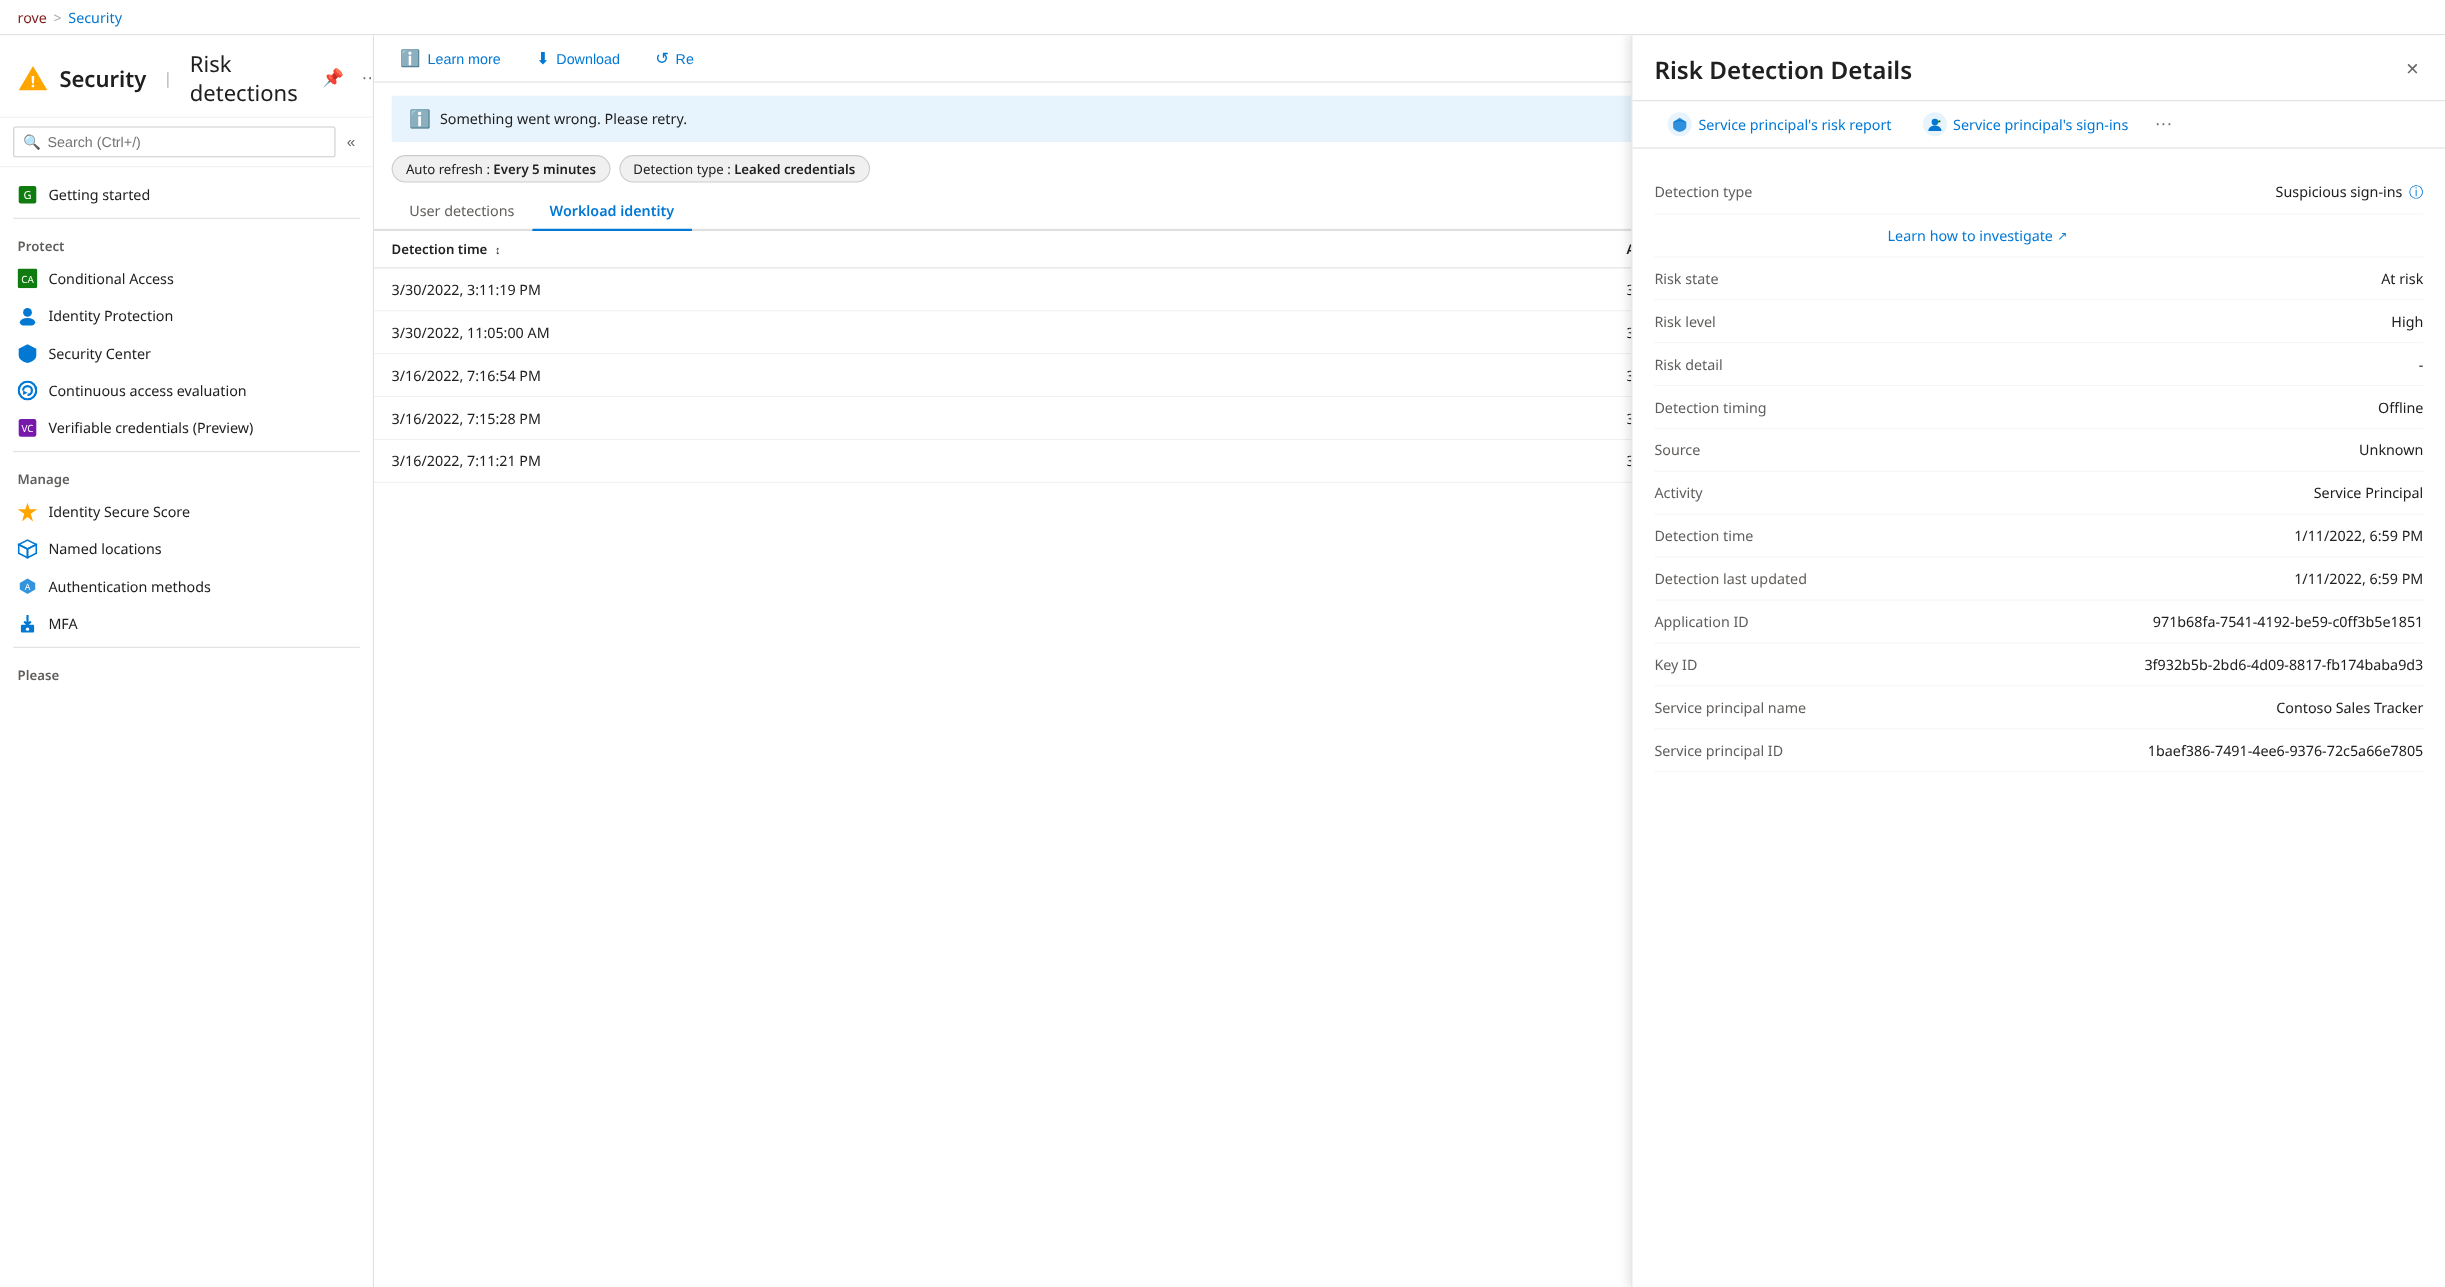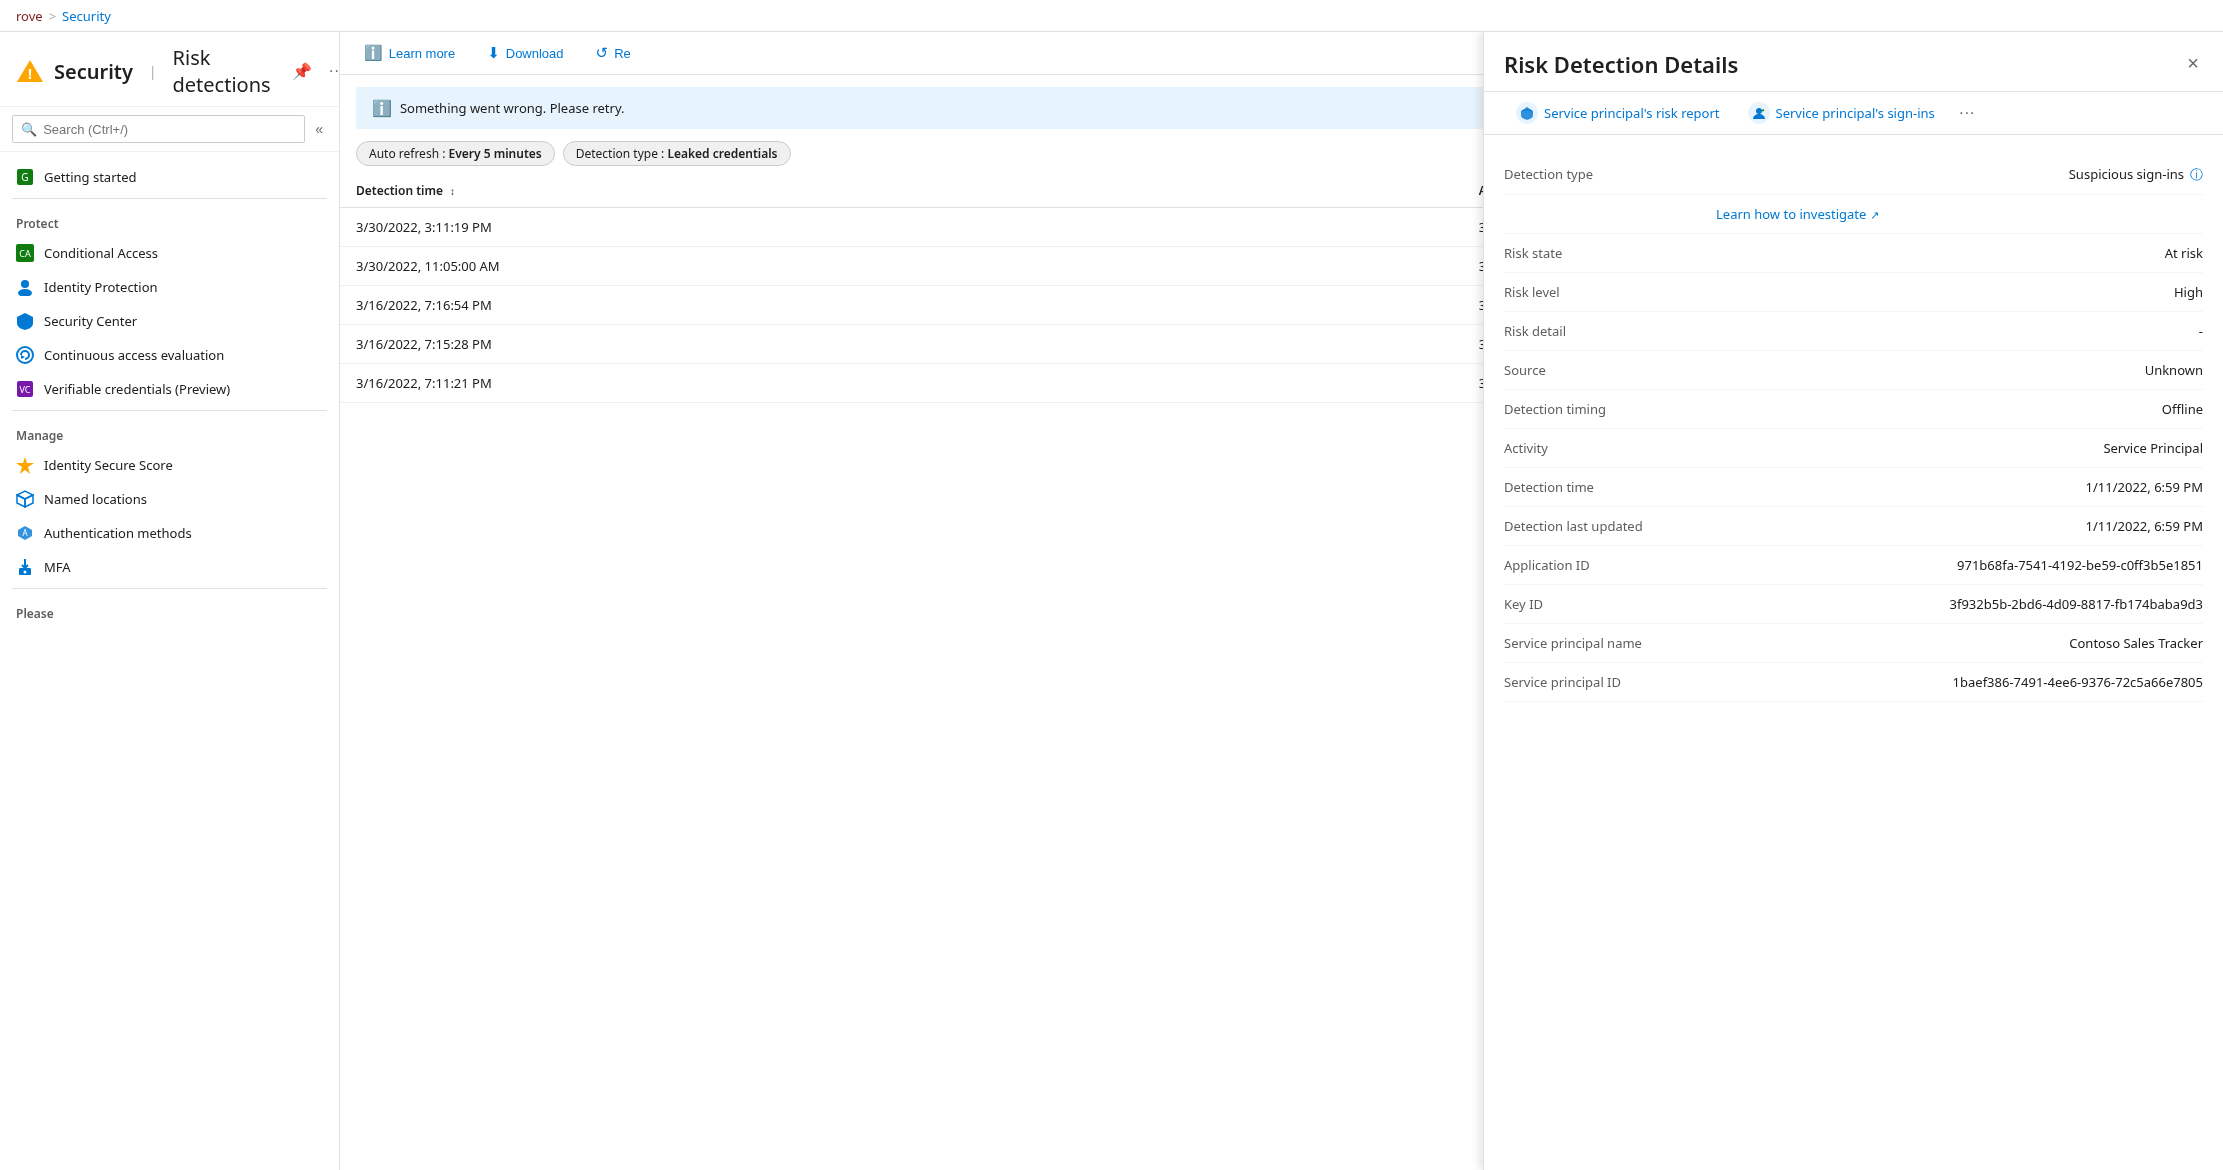--- a/index.html
+++ b/index.html
@@ -264,20 +264,28 @@
 
     <div class="filter-tags">
       <div class="filter-tag">
         Auto refresh : <strong>Every 5 minutes</strong>
       </div>
       <div class="filter-tag">
         Detection type : <strong>Leaked credentials</strong>
       </div>
     </div>
 
+    <div class="tabs">
+      <div class="tab">
+        <span>User detections</span>
+      </div>
+      <div class="tab active">
+        <span>Workload identity</span>
+      </div>
+    </div>
 
     <div class="table-container">
       <table class="data-table">
         <thead>
           <tr>
             <th>
               Detection time <span class="sort-icon">↕</span>
             </th>
             <th>Activity time</th>
           </tr>
@@ -351,28 +359,28 @@
           </div>
           <div class="detail-row">
             <div class="detail-label">Risk level</div>
             <div class="detail-value">High</div>
           </div>
           <div class="detail-row">
             <div class="detail-label">Risk detail</div>
             <div class="detail-value">-</div>
           </div>
           <div class="detail-row">
+            <div class="detail-label">Detection timing</div>
+            <div class="detail-value">Offline</div>
+          </div>
+          <div class="detail-row">
             <div class="detail-label">Source</div>
             <div class="detail-value">Unknown</div>
           </div>
           <div class="detail-row">
-            <div class="detail-label">Detection timing</div>
-            <div class="detail-value">Offline</div>
-          </div>
-          <div class="detail-row">
             <div class="detail-label">Activity</div>
             <div class="detail-value">Service Principal</div>
           </div>
           <div class="detail-row">
             <div class="detail-label">Detection time</div>
             <div class="detail-value">1/11/2022, 6:59 PM</div>
           </div>
           <div class="detail-row">
             <div class="detail-label">Detection last updated</div>
             <div class="detail-value">1/11/2022, 6:59 PM</div>

